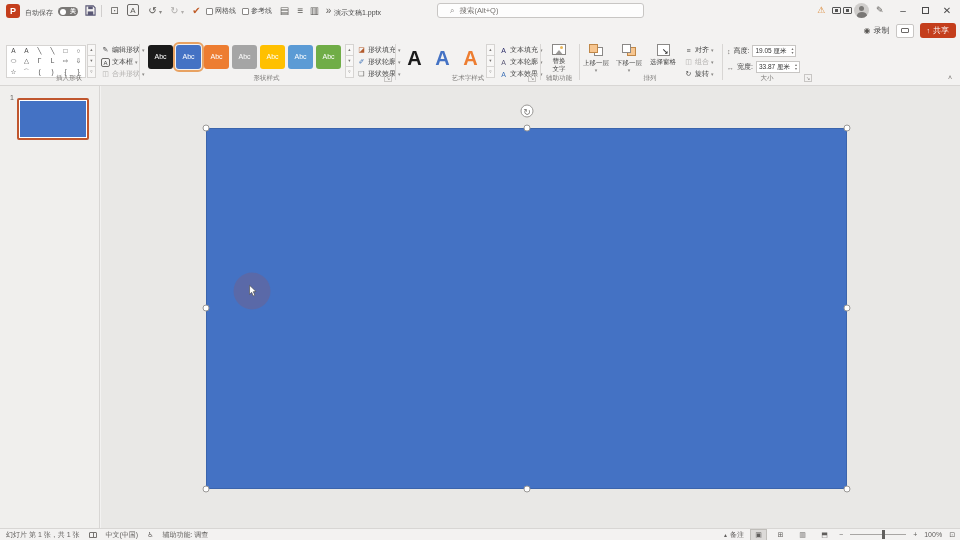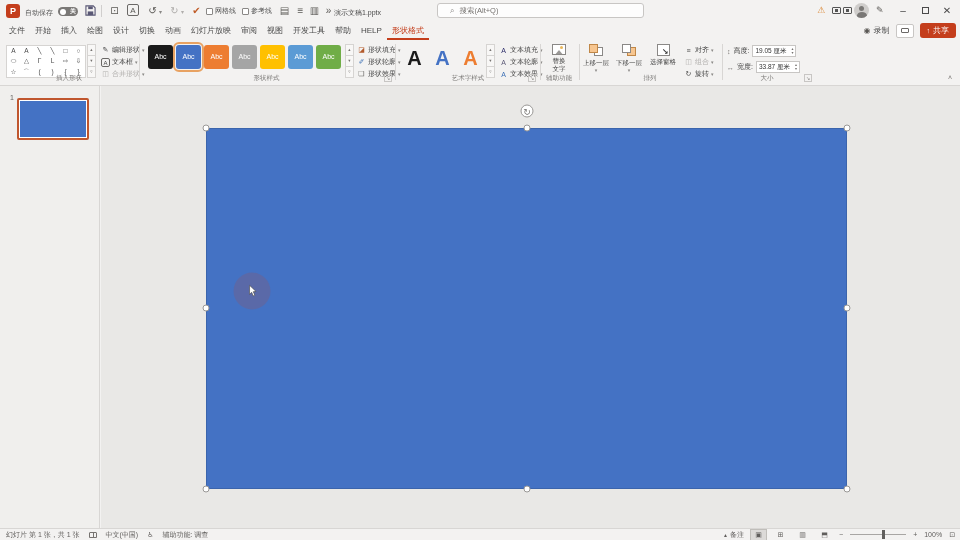--- a/index.html
+++ b/index.html
@@ -163,36 +163,20 @@
         <i class="head"></i>
         <i class="body"></i>
       </span>
     <span class="tb-right-icon" style="left:876px">✎</span>
     <span class="win-btn" style="left:894px">–</span>
     <span class="win-btn" style="left:916px"><i class="restore-glyph"></i></span>
     <span class="win-btn" style="left:938px">✕</span>
   </div>
 
   <div class="menubar">
-    <div class="tabs">
-      <span class="tab">文件</span>
-      <span class="tab">开始</span>
-      <span class="tab">插入</span>
-      <span class="tab">绘图</span>
-      <span class="tab">设计</span>
-      <span class="tab">切换</span>
-      <span class="tab">动画</span>
-      <span class="tab">幻灯片放映</span>
-      <span class="tab">审阅</span>
-      <span class="tab">视图</span>
-      <span class="tab">开发工具</span>
-      <span class="tab">帮助</span>
-      <span class="tab">HELP</span>
-      <span class="tab active">形状格式</span>
-    </div>
     <div class="menubar-right">
       <span class="record-btn">
         <span class="record-glyph">◉</span>
         <span>录制</span>
       </span>
       <span class="comment-btn">
           <i></i>
         </span>
       <span class="share-btn">
         <span class="share-glyph">↑</span>

